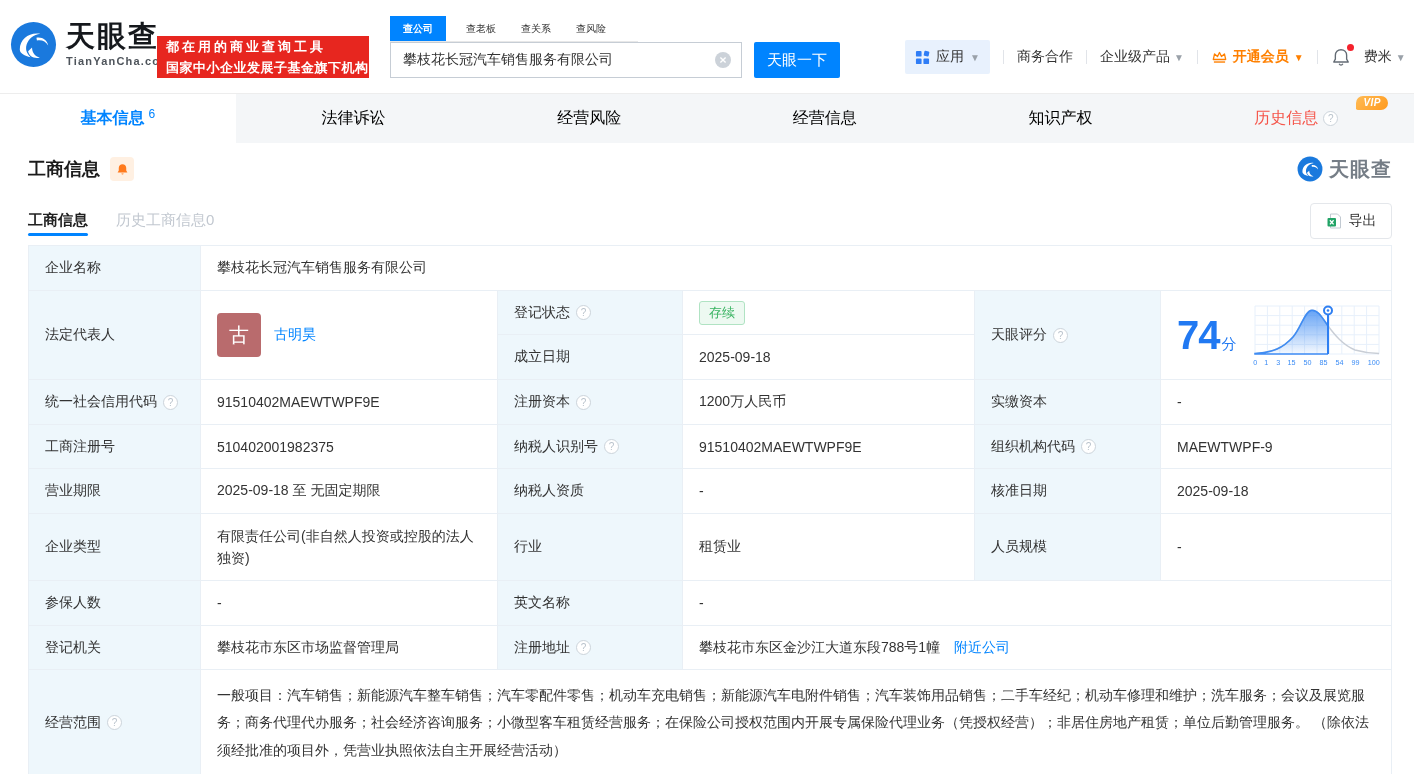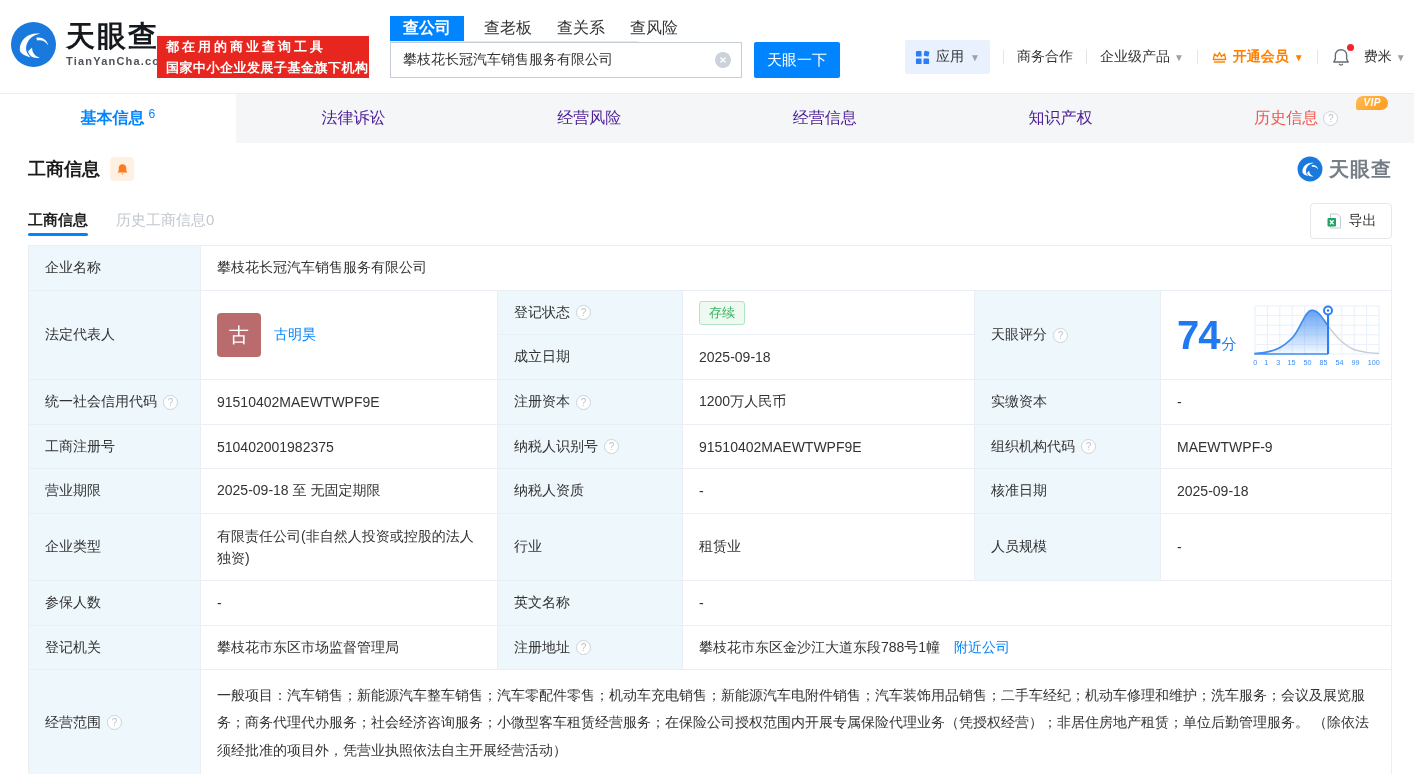--- a/index.html
+++ b/index.html
@@ -12,21 +12,21 @@
   .logo { position:absolute; left:10px; top:21px; display:flex; align-items:center; gap:9px; cursor:pointer; }
   .logo-txt .cn { font-size:29px; font-weight:bold; color:#15181c; letter-spacing:2px; line-height:1; }
   .logo-txt .en { font-size:11px; color:#4e545b; letter-spacing:1.2px; margin-top:4px; font-weight:bold; }
   .banner { position:absolute; left:157px; top:36px; width:212px; height:42px; color:#fff;
     display:flex; flex-direction:column; justify-content:center; padding:12px 9px; }
   .banner .l1 { font-size:13px; font-weight:bold; letter-spacing:3px; white-space:nowrap; }
   .banner .l2 { font-size:13px; font-weight:bold; letter-spacing:.5px; margin-top:3px; white-space:nowrap; }
 
   .search { position:absolute; left:390px; top:16px; width:450px; }
   .search-tabs { display:flex; align-items:stretch; height:26px; width:248px; border-bottom:1px solid #e8e8e8; }
-  .stab { font-size:16px; color:#333; display:flex; align-items:center; margin-right:25px; cursor:pointer; white-space:nowrap; }
+  .stab { font-size:10px; color:#333; display:flex; align-items:center; margin-right:25px; cursor:pointer; white-space:nowrap; }
   .stab.active { background:#0084ff; color:#fff; font-weight:bold; padding:0 13px; margin-right:20px; }
   .search-row { display:flex; margin-top:0; }
   .search-input-wrap { position:relative; }
   .search-input { width:352px; height:36px; border:1px solid #c6cdd5; border-right:1px solid #c6cdd5;
     padding:0 34px 0 12px; font-size:14px; color:#333; outline:none; font-family:inherit; }
   .clear-ic { position:absolute; right:11px; top:10px; cursor:pointer; line-height:0; }
   .search-btn { margin-left:12px; width:86px; height:36px; background:#0084ff; color:#fff; border:none;
     font-size:15px; border-radius:2px; cursor:pointer; font-family:inherit; }
 
   .hnav { position:absolute; left:905px; top:40px; height:34px; display:flex; align-items:center;
@@ -36,21 +36,21 @@
   .sep { width:1px; height:14px; background:#e1e4e9; }
   .hnav-item { cursor:pointer; display:flex; align-items:center; gap:4px; }
   .caret { font-size:10px; color:#9aa1a9; }
   .vip-link { color:#ff8000; font-weight:bold; display:flex; align-items:center; gap:5px; cursor:pointer; }
   .vip-link .caret { color:#ff8000; }
   .bell-wrap { position:relative; cursor:pointer; line-height:0; }
   .red-dot { position:absolute; top:-3px; right:-3px; width:7px; height:7px; border-radius:50%; background:#f5222d; }
 
   
   .main-tabs { display:flex; height:50px; background:#f4f6f8; border-top:1px solid #ededed; }
-  .mtab { flex:1; display:flex; align-items:center; justify-content:center; font-size:16px; color:#4c1d95;
+  .mtab { flex:1; display:flex; align-items:center; justify-content:center; font-size:16px; color:#000000;
     cursor:pointer; position:relative; }
   .mtab.active { background:#fff; color:#0084ff; font-weight:bold; }
   .mtab .count { font-size:12px; margin-left:4px; transform:translateY(-5px); font-weight:normal; color:#0084ff; }
   .mtab.history { color:#f5554a; }
   .vip-badge { position:absolute; top:2px; right:26px; background:linear-gradient(135deg,#ffbb55,#ff9a1e);
     color:#fff; font-size:10px; font-weight:bold; font-style:italic; padding:1px 7px 2px;
     border-radius:8px 8px 8px 2px; letter-spacing:.5px; }
   .q { width:15px; height:15px; border:1px solid #ccd4db; border-radius:50%; color:#b9c3cc; font-size:10px;
     line-height:13px; text-align:center; margin-left:6px; display:inline-block; flex:none; cursor:pointer;
     background:#fff; }

